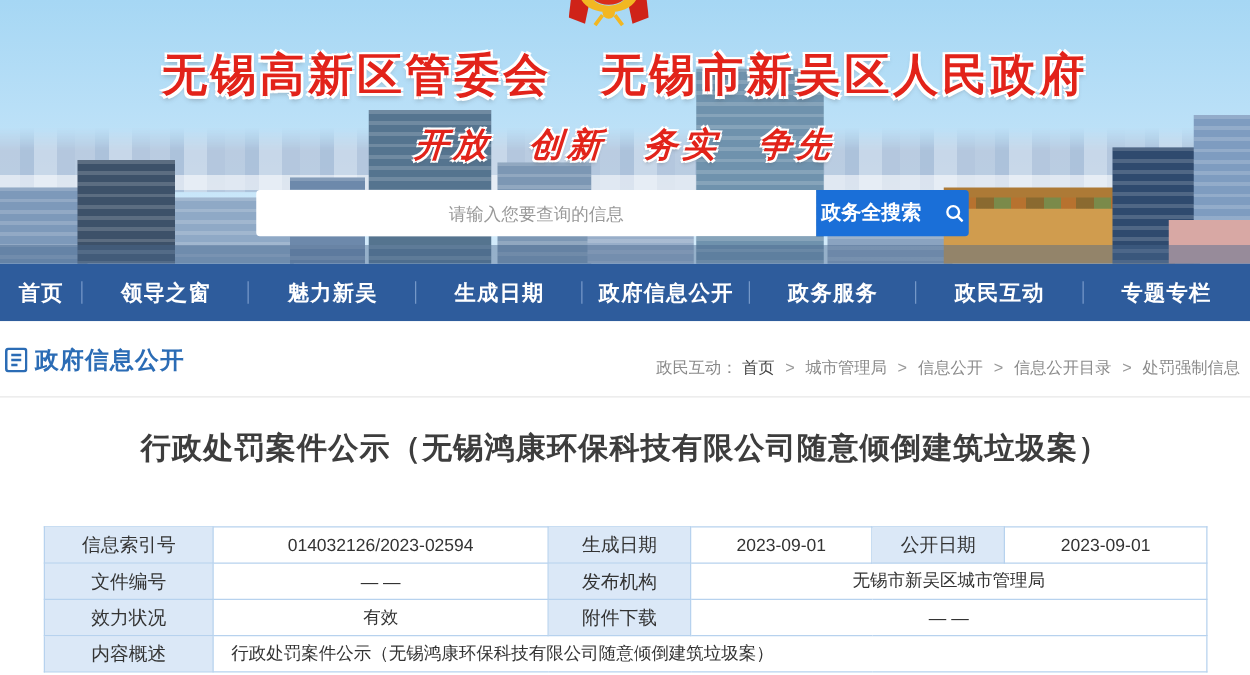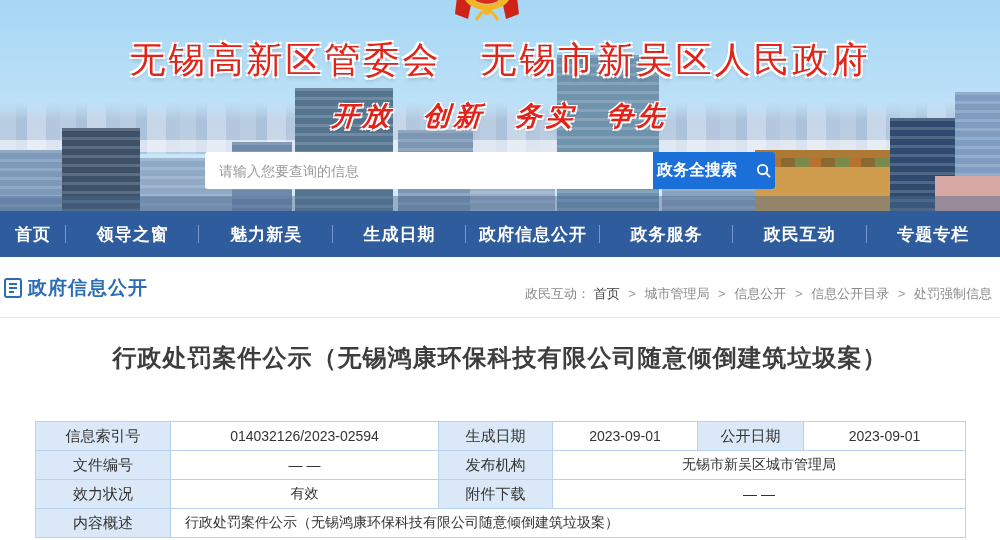--- a/index.html
+++ b/index.html
@@ -28,31 +28,31 @@
   .field { left:755px; top:150px; width:185px; height:61px; background:linear-gradient(180deg,#ad7a36 0 12px,#d09c4e 12px 100%); }
   .trees { left:755px; top:158px; width:185px; height:9px; background:repeating-linear-gradient(90deg,#7a8a4a 0 14px,#b7722f 14px 26px,#8a6a30 26px 40px); }
   .bld8 { left:890px; top:118px; width:70px; height:93px; background-color:#2f4a6e; }
   .bld9 { left:955px; top:92px; width:45px; height:119px; background-color:#7e9cc0; }
   .pink { left:935px; top:176px; width:65px; height:35px; background-color:#d8a8a4; }
   .base-strip { left:0; top:196px; width:1000px; height:15px; background:rgba(74,104,142,.45); }
 
   .emblem { position:absolute; left:455px; top:-5px; width:64px; height:32px; }
 
   .site-title { position:absolute; left:0; top:36px; width:1000px; text-align:center;
-    font-size:36px; font-weight:normal; letter-spacing:3px; color:#e2231a;
+    font-size:36px; font-weight:bold; letter-spacing:3px; color:#e2231a;
     text-shadow:-2px -2px 0 #fff,2px -2px 0 #fff,-2px 2px 0 #fff,2px 2px 0 #fff,0 3px 4px rgba(60,60,60,.35); }
   .slogan { position:absolute; left:0; top:98px; width:1000px; text-align:center;
     font-size:27px; font-weight:bold; font-style:italic; transform:skewX(-4deg);
     color:#e2231a; word-spacing:18px; letter-spacing:4px;
     text-shadow:-1.5px -1.5px 0 #fff,1.5px -1.5px 0 #fff,-1.5px 1.5px 0 #fff,1.5px 1.5px 0 #fff,0 2px 3px rgba(60,60,60,.3); }
 
   .searchbar { position:absolute; left:205px; top:152px; width:570px; height:37px; display:flex; }
   .search-input { flex:1; height:37px; border:none; outline:none; background:#fff;
     border-radius:3px 0 0 3px; padding:0 14px; font-size:14px; color:#333;
-    font-family:"Liberation Sans","DejaVu Sans",sans-serif; }
+    font-family:"Liberation Sans","DejaVu Sans",sans-serif;text-align:center; }
   .search-input::placeholder { color:#999; }
   .search-btn { width:122px; height:37px; border:none; cursor:pointer; background:#1a6fd8;
     color:#fff; font-size:16px; font-weight:bold; border-radius:0 3px 3px 0;
     display:flex; align-items:center; justify-content:center; gap:19px;
     font-family:"Liberation Sans","DejaVu Sans",sans-serif; }
 
   
   .navbar { position:absolute; left:0; top:211px; width:1000px; height:46px; background:#2e5c9c; display:flex; }
   .nav-item { position:relative; flex:1; display:flex; align-items:center; justify-content:center;
     color:#fff; font-size:17px; font-weight:bold; cursor:pointer; letter-spacing:1px; }

